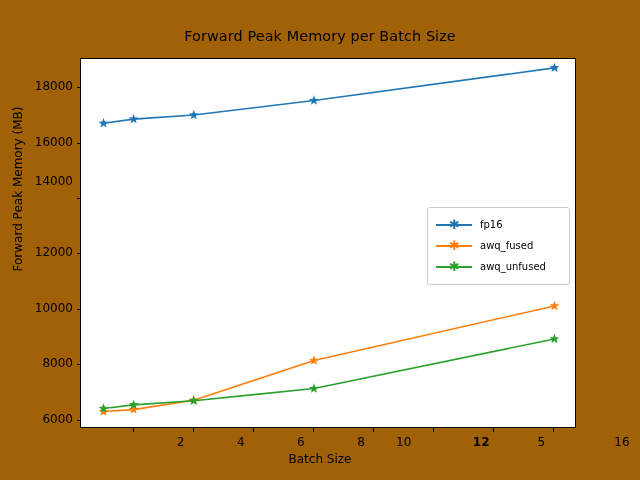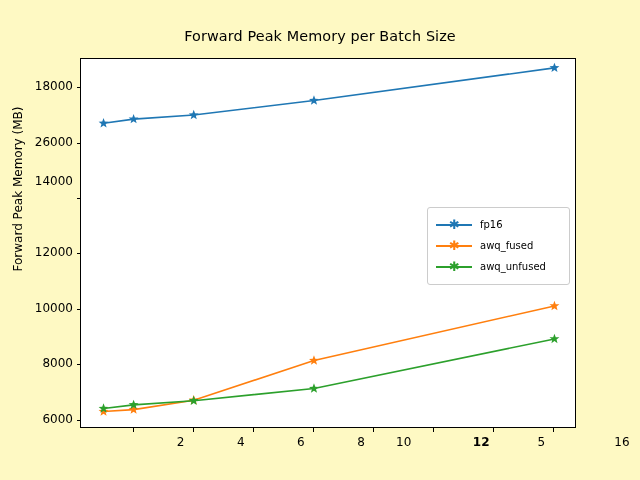--- a/index.html
+++ b/index.html
@@ -4,21 +4,21 @@
 <style>
   html, body {
     margin: 0;
     padding: 0;
     background: #ffffff;
   }
   #figure {
     position: relative;
     width: 640px;
     height: 480px;
-    background: #fef9c3;
+    background: #a16207;
     font-family: "DejaVu Sans", sans-serif;
     overflow: hidden;
   }
   #title {
     position: absolute;
     left: 0;
     top: 28px;
     width: 640px;
     text-align: center;
     font-size: 14.4px;
@@ -148,20 +148,21 @@
         <polygon points="112.73,336.53 114.01,339.96 117.67,340.12 114.80,342.41 115.78,345.94 112.73,343.91 109.67,345.94 110.65,342.41 107.78,340.12 111.44,339.96" fill="#2ca02c"></polygon>
         <polygon points="232.97,324.34 234.25,327.77 237.92,327.93 235.05,330.21 236.03,333.74 232.97,331.72 229.91,333.74 230.89,330.21 228.02,327.93 231.69,327.77" fill="#2ca02c"></polygon>
         <polygon points="473.45,274.73 474.74,278.16 478.40,278.32 475.53,280.60 476.51,284.13 473.45,282.11 470.40,284.13 471.38,280.60 468.51,278.32 472.17,278.16" fill="#2ca02c"></polygon>
       </svg>
   </div>
 
   <div id="ylabel-wrap">
     <div id="ylabel">Forward Peak Memory (MB)</div>
   </div>
 
+  <div id="xlabel">Batch Size</div>
 
   <div id="legend">
     <div class="legend-row">
       <span class="legend-sample">
         <span class="legend-line" style="background:#1f77b4"></span>
         <span class="legend-star" style="color:#1f77b4">✱</span>
       </span>
       <span class="legend-label">fp16</span>
     </div>
     <div class="legend-row">
@@ -184,21 +185,21 @@
     <div class="tick-text" style="right: 567px; top: 411.685px; text-align: right;">6000</div>
     <div class="tick-mark" style="left: 76.5px; top: 364px; width: 3.5px; height: 1px;"></div>
     <div class="tick-text" style="right: 567px; top: 356.255px; text-align: right;">8000</div>
     <div class="tick-mark" style="left: 76.5px; top: 309px; width: 3.5px; height: 1px;"></div>
     <div class="tick-text" style="right: 567px; top: 300.824px; text-align: right;">10000</div>
     <div class="tick-mark" style="left: 76.5px; top: 253px; width: 3.5px; height: 1px;"></div>
     <div class="tick-text" style="right: 567px; top: 245.393px; text-align: right;">12000</div>
     <div class="tick-mark" style="left: 76.5px; top: 198px; width: 3.5px; height: 1px;"></div>
     <div class="tick-text" style="right: 567px; top: 174px; text-align: right;">14000</div>
     <div class="tick-mark" style="left: 76.5px; top: 143px; width: 3.5px; height: 1px;"></div>
-    <div class="tick-text" style="right: 567px; top: 134.532px; text-align: right;">26000</div>
+    <div class="tick-text" style="right: 567px; top: 134.532px; text-align: right;">16000</div>
     <div class="tick-mark" style="left: 76.5px; top: 87px; width: 3.5px; height: 1px;"></div>
     <div class="tick-text" style="right: 567px; top: 79.1011px; text-align: right;">18000</div>
     <div class="tick-mark" style="left: 133px; top: 428px; width: 1px; height: 3.5px;"></div>
     <div class="tick-text" style="left: 112.606px; top: 435px; width: 40px; text-align: center;">2</div>
     <div class="tick-mark" style="left: 193px; top: 428px; width: 1px; height: 3.5px;"></div>
     <div class="tick-text" style="left: 172.727px; top: 435px; width: 40px; text-align: center;">4</div>
     <div class="tick-mark" style="left: 253px; top: 428px; width: 1px; height: 3.5px;"></div>
     <div class="tick-text" style="left: 232.848px; top: 435px; width: 40px; text-align: center;">6</div>
     <div class="tick-mark" style="left: 313px; top: 428px; width: 1px; height: 3.5px;"></div>
     <div class="tick-text" style="left: 292.97px; top: 435px; width: 40px; text-align: center;">8</div>

